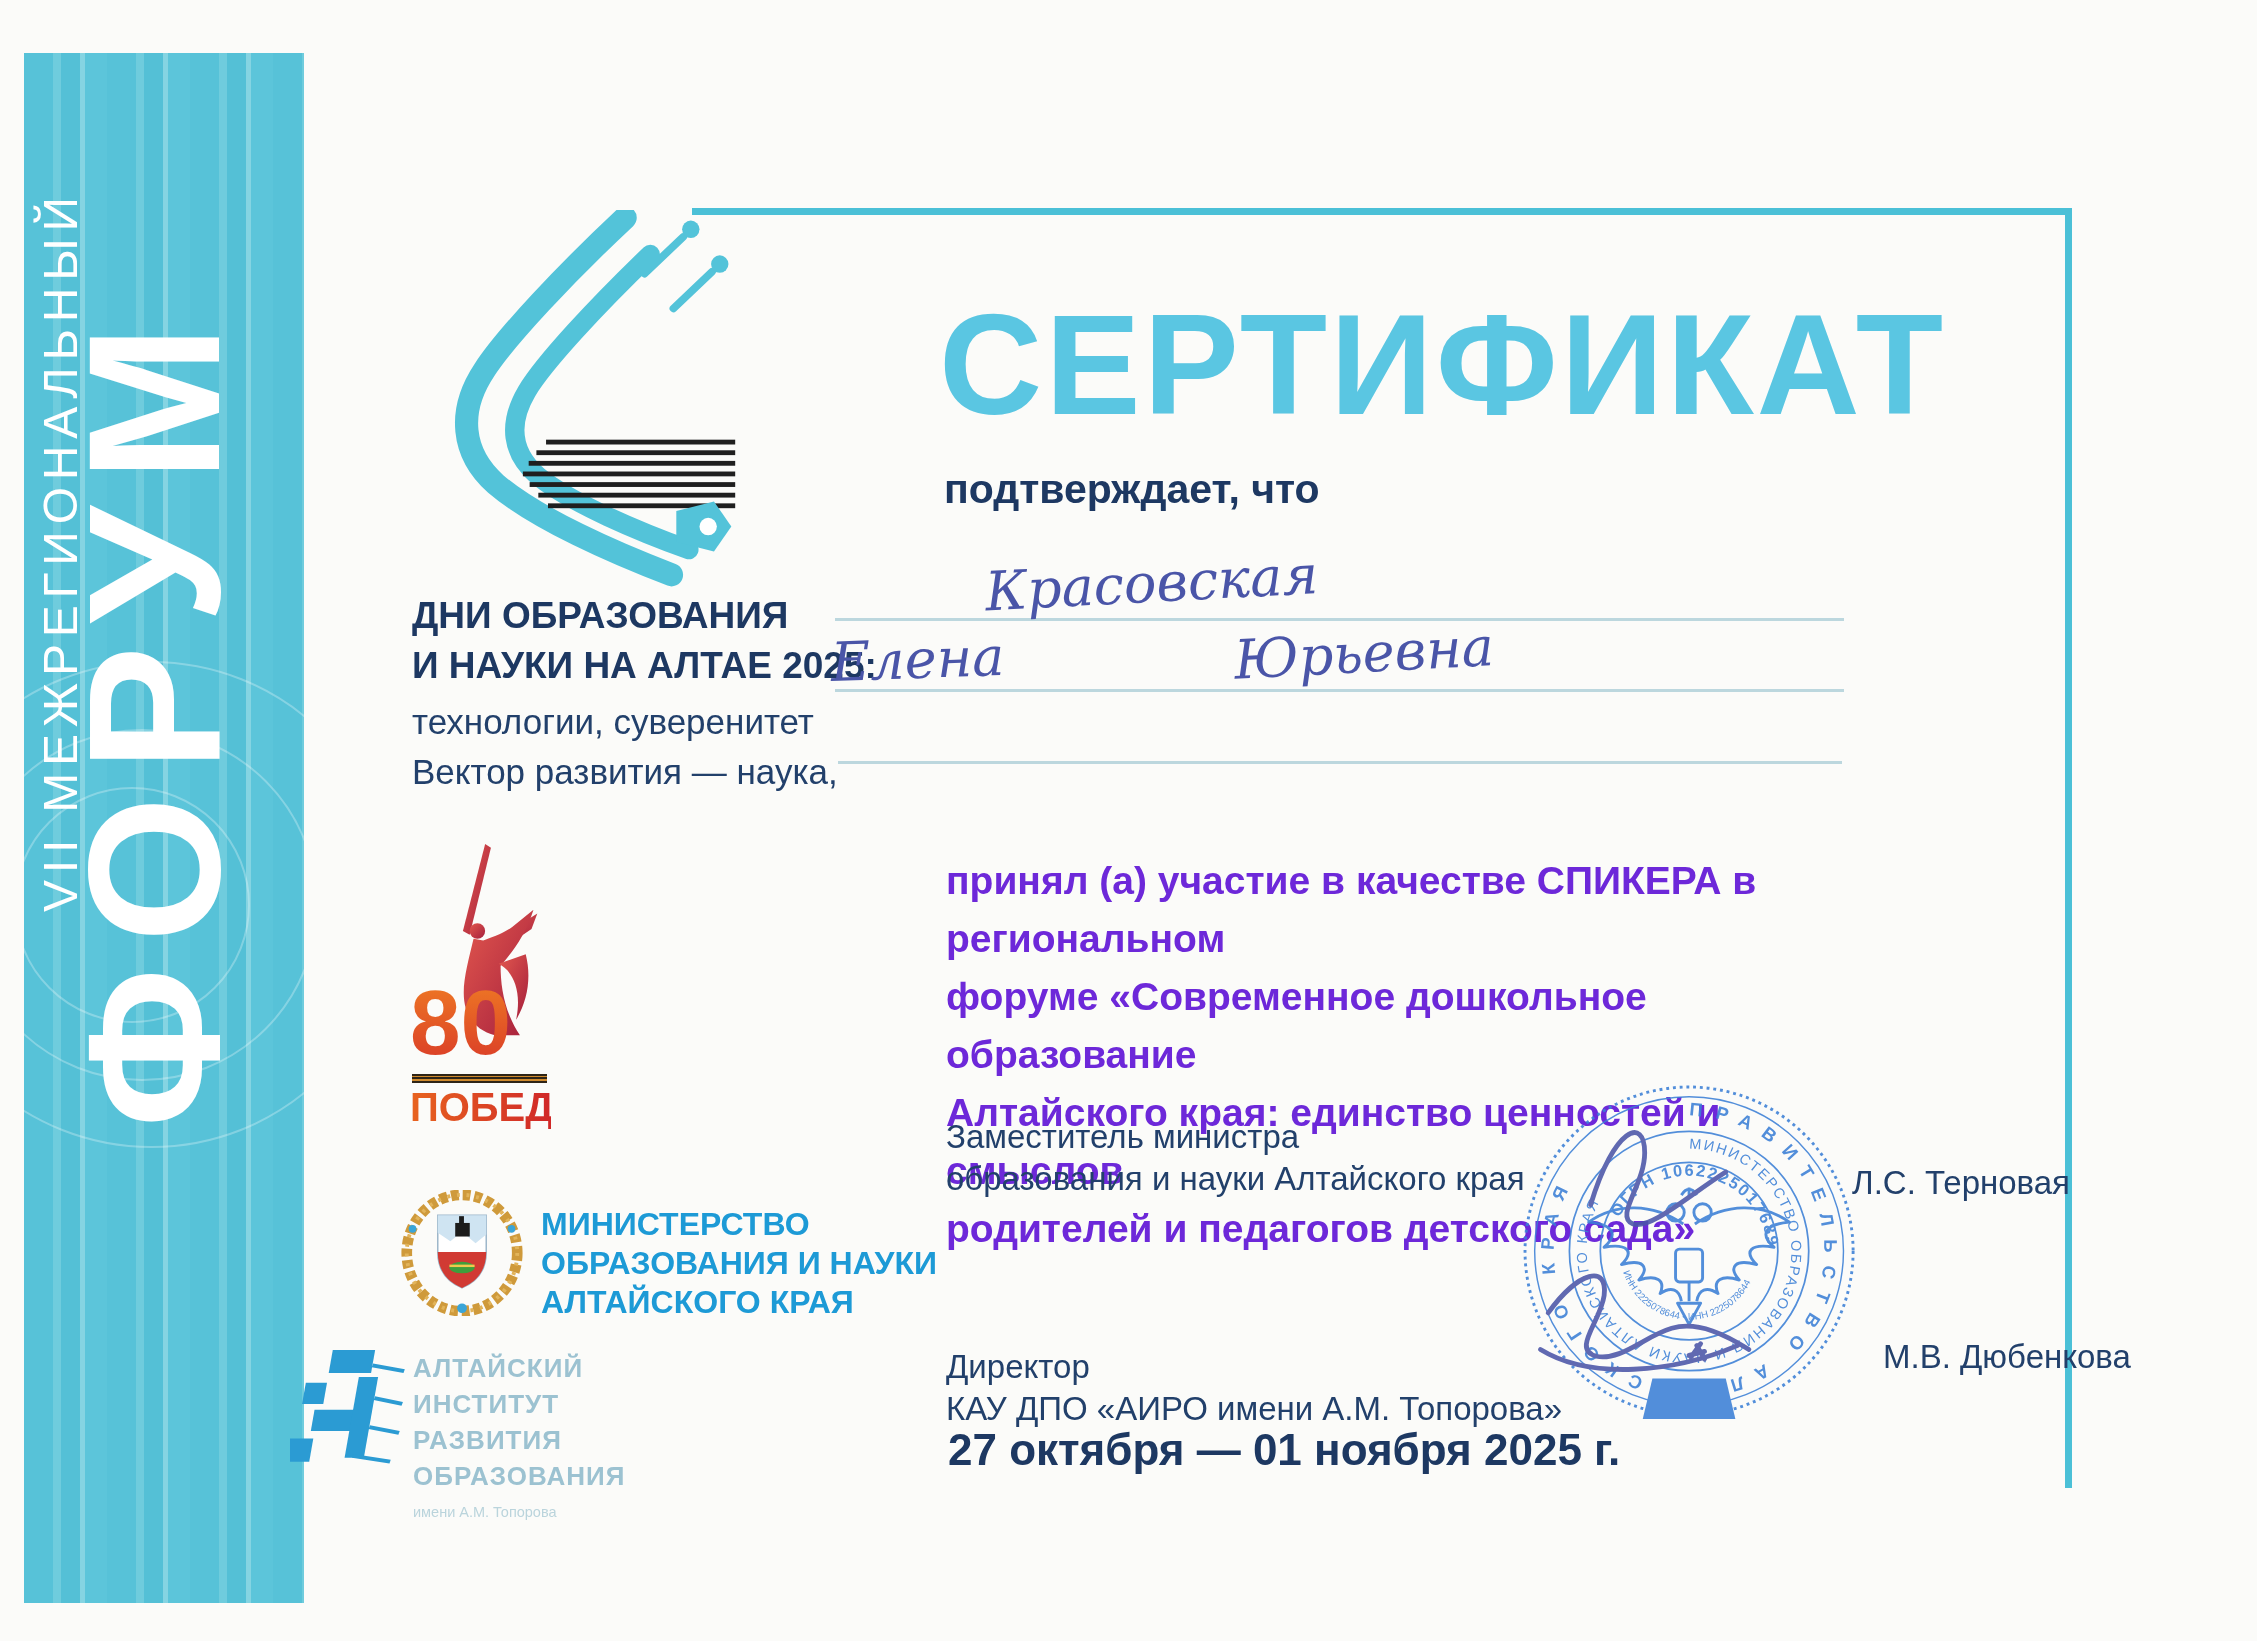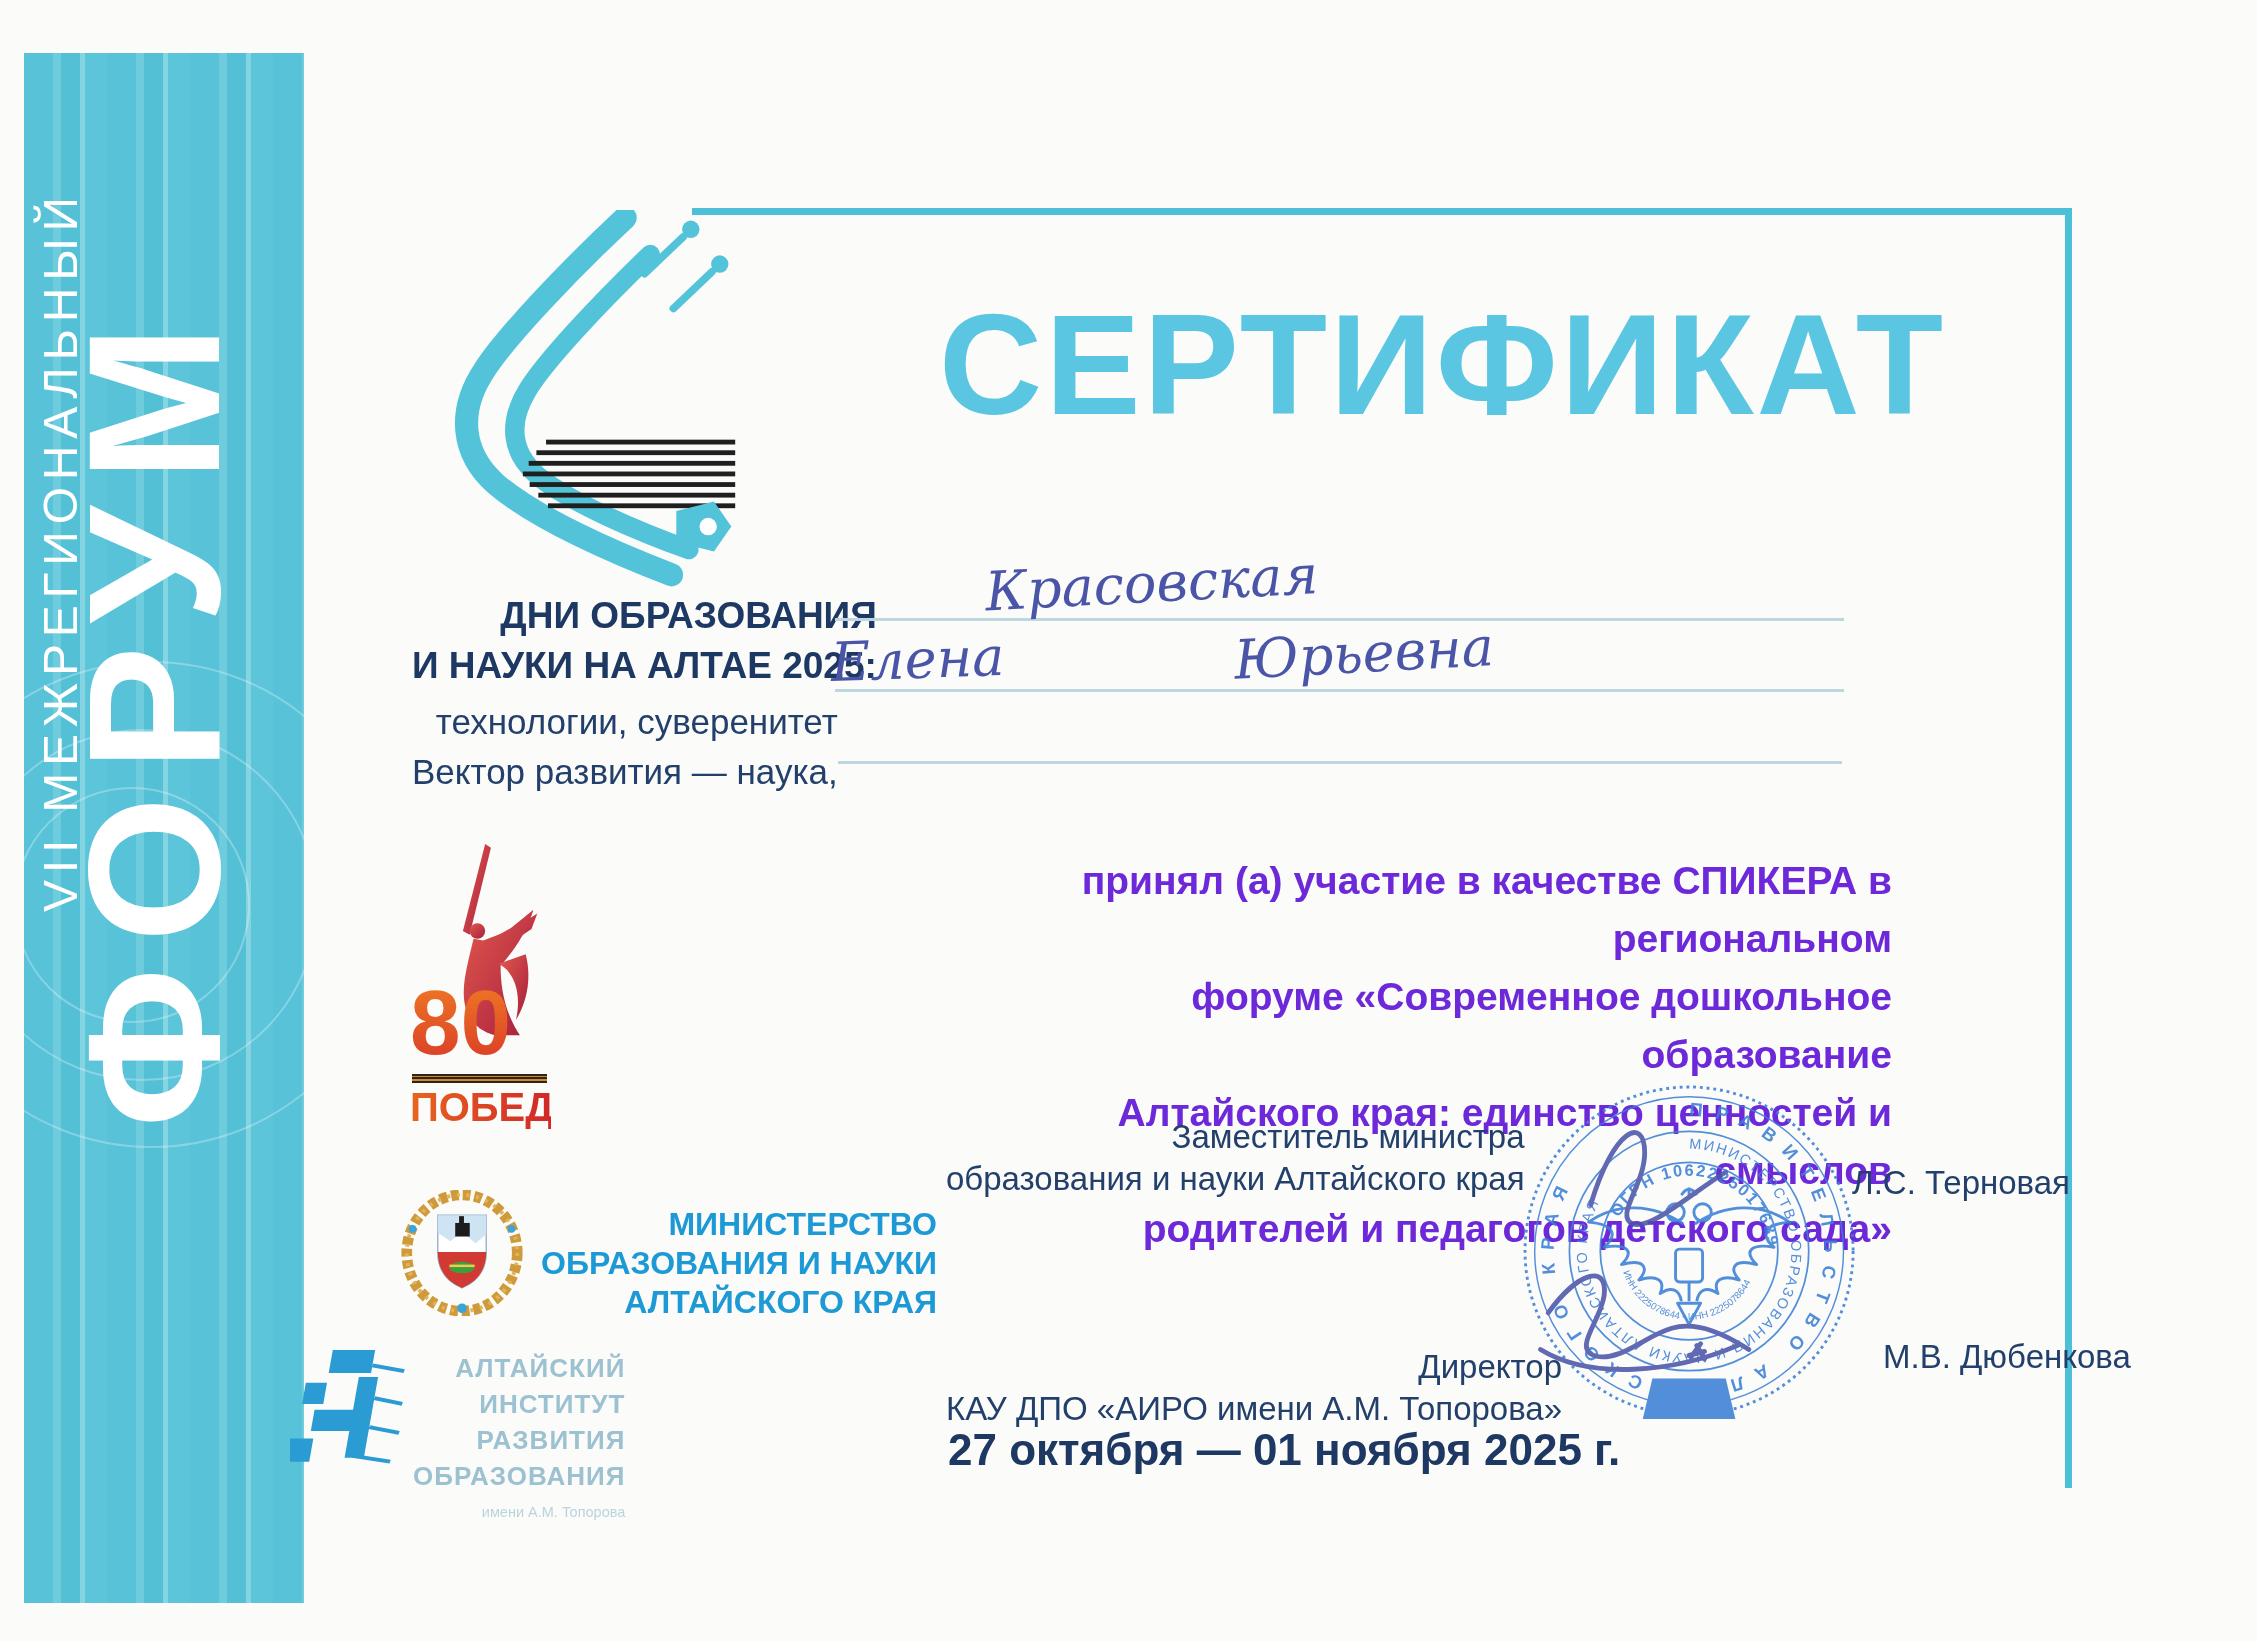--- a/index.html
+++ b/index.html
@@ -11,21 +11,21 @@
   .band .ring{position:absolute;border:2.9px solid rgba(255,255,255,.28);border-radius:50%;}
   .rot{position:absolute;transform-origin:0 0;transform:rotate(-90deg);white-space:nowrap;color:#fff;}
   .forum-sub{font-size:48px;letter-spacing:6.8px;font-weight:400;}
   .forum-big{font-size:188px;font-weight:bold;letter-spacing:25px;line-height:193px;}
   
   .frame-top{position:absolute;left:692px;top:208px;width:1379px;height:6.8px;background:#4bc0d7;}
   .frame-right{position:absolute;left:2065px;top:208px;width:6.8px;height:1280px;background:#4bc0d7;}
   
   .event-title{position:absolute;left:412px;top:591px;font-size:37px;font-weight:bold;line-height:50px;color:#1d3862;}
   .event-sub{position:absolute;left:412px;top:697px;font-size:35px;font-weight:400;line-height:50px;color:#22406b;}
-  .block-line{display:block;text-align:right;}
+  .block-line{display:block;}
   .victory{position:absolute;left:410px;top:842px;width:145px;height:290px;}
   .v80{position:absolute;left:0;top:135px;font-size:91px;font-weight:bold;line-height:91px;
        background:linear-gradient(180deg,#ef7b24,#d93a28);-webkit-background-clip:text;background-clip:text;color:transparent;}
   .vribbon{position:absolute;left:1.9px;top:232px;width:135px;height:8.7px;
        background:linear-gradient(180deg,#2e2417 0 1.9px,#cf8a2d 1.9px 3.4px,#2e2417 3.4px 5.3px,#cf8a2d 5.3px 6.8px,#2e2417 6.8px 8.7px);}
   .vword{position:absolute;left:0;top:243px;width:141px;font-size:40px;font-weight:bold;letter-spacing:0px;
        background:linear-gradient(90deg,#e8641f,#d02828);-webkit-background-clip:text;background-clip:text;color:transparent;}
   .ministry-text{position:absolute;left:541px;top:1205px;font-size:32px;font-weight:bold;line-height:39px;color:#1d9ad6;}
   .airo-text{position:absolute;left:413px;top:1350px;font-size:26px;font-weight:bold;line-height:36px;color:#9cc2d1;letter-spacing:1px;}
   .airo-small{font-size:14.5px;font-weight:400;color:#bad4dc;letter-spacing:0;}
@@ -146,20 +146,21 @@
   </svg>
   <div class="airo-text">
     <span class="block-line">АЛТАЙСКИЙ</span>
     <span class="block-line">ИНСТИТУТ</span>
     <span class="block-line">РАЗВИТИЯ</span>
     <span class="block-line">ОБРАЗОВАНИЯ</span>
     <span class="block-line airo-small">имени А.М. Топорова</span>
   </div>
 
   <div class="cert-title">СЕРТИФИКАТ</div>
+  <div class="confirms">подтверждает, что</div>
 
   <div class="hline" style="left:835px;top:618px;width:1009px;"></div>
   <div class="hline" style="left:835px;top:689px;width:1009px;"></div>
   <div class="hline" style="left:838px;top:761px;width:1004px;"></div>
   <div class="hand" style="left:985px;top:552px;width:328px;transform:rotate(-3deg);">Красовская</div>
   <div class="hand" style="left:816px;top:628px;width:203px;transform:rotate(-2deg);">Елена</div>
   <div class="hand" style="left:1224px;top:622px;width:280px;transform:rotate(-3deg);">Юрьевна</div>
 
   <div class="body-par">
     <span class="block-line">принял (а) участие в качестве СПИКЕРА в региональном</span>

